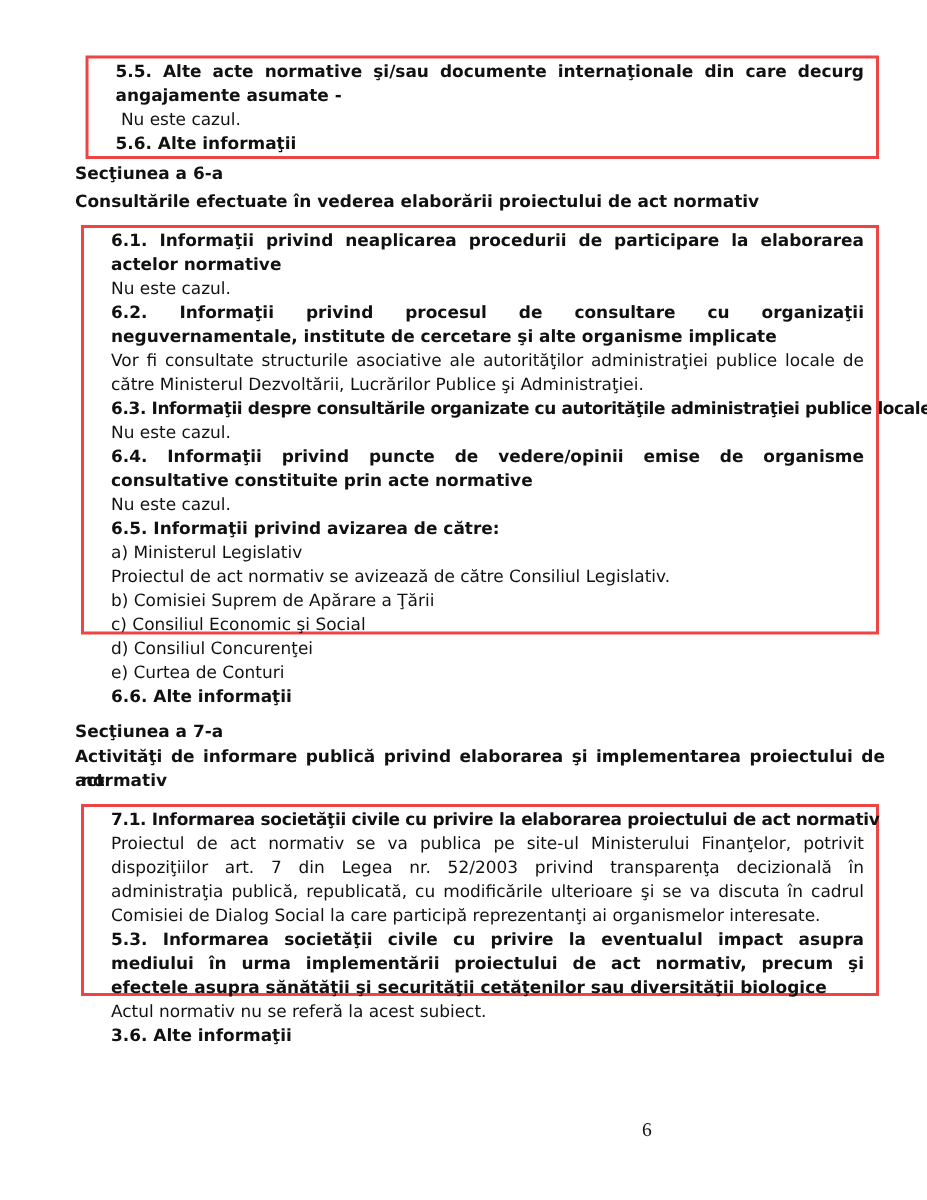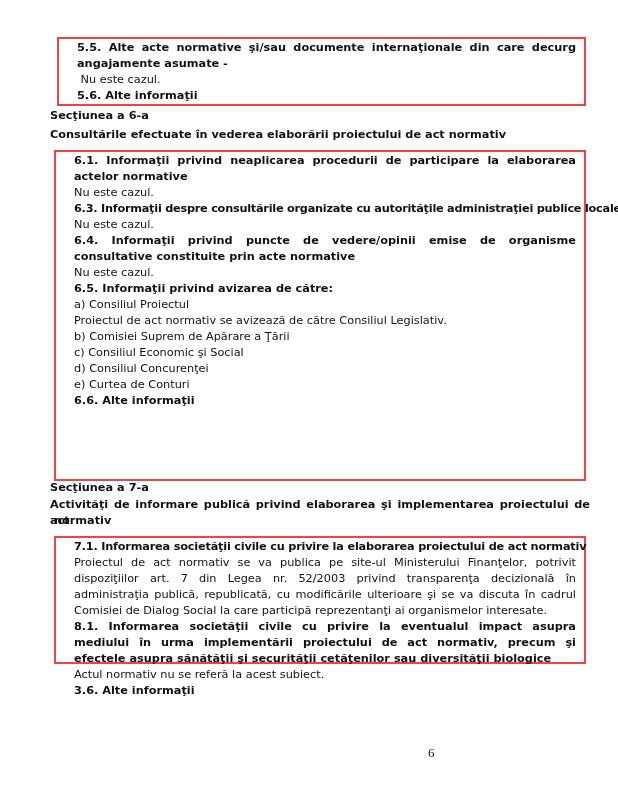--- a/index.html
+++ b/index.html
@@ -10,21 +10,21 @@
   }
   .box {
     position: absolute; border: 2px solid #ef4444; box-sizing: border-box;
     padding: 0 8px 0 18px;
   }
   .b { font-weight: bold; }
   .j { text-align: justify; text-align-last: left; }
   .line { display: block; }
   .heading { position: absolute; left: 50px; font-weight: bold; }
   #box1 { left: 57px; top: 37px; width: 529px; height: 69px; padding-top: 1px; }
-  #box2 { left: 54px; top: 150px; width: 532px; height: 331px; padding-top: 1px; padding-left: 18px; }
+  #box2 { left: 54px; top: 150px; width: 532px; height: 273px; padding-top: 1px; padding-left: 18px; }
   #box3 { left: 54px; top: 536px; width: 532px; height: 128px; padding-top: 1px; padding-left: 18px; }
   .gap { margin-top: 0; }
   .pagenum {
     position: absolute; left: 428px; top: 745px;
     font-family: "Liberation Serif", "DejaVu Serif", serif; font-size: 13px;
   }
 </style>
 </head>
 <body>
 
@@ -33,39 +33,41 @@
   <span class="line" style="white-space:pre;"> Nu este cazul.</span>
   <span class="line b">5.6. Alte informaţii</span>
 </div>
 
 <div class="heading" style="top:108px;">Secţiunea a 6-a</div>
 <div class="heading" style="top:127px;">Consultările efectuate în vederea elaborării proiectului de act normativ</div>
 
 <div class="box" id="box2">
   <span class="line b j">6.1. Informaţii privind neaplicarea procedurii de participare la elaborarea actelor normative</span>
   <span class="line">Nu este cazul.</span>
+  <span class="line b j">6.2. Informaţii privind procesul de consultare cu organizaţii neguvernamentale, institute de cercetare şi alte organisme implicate</span>
+  <span class="line j">Vor fi consultate structurile asociative ale autorităţilor administraţiei publice locale de către Ministerul Dezvoltării, Lucrărilor Publice şi Administraţiei.</span>
   <span class="line b" style="white-space:nowrap;letter-spacing:-0.25px;">6.3. Informaţii despre consultările organizate cu autorităţile administraţiei publice locale</span>
   <span class="line">Nu este cazul.</span>
   <span class="line b j">6.4. Informaţii privind puncte de vedere/opinii emise de organisme consultative constituite prin acte normative</span>
   <span class="line">Nu este cazul.</span>
   <span class="line b">6.5. Informaţii privind avizarea de către:</span>
-  <span class="line">a) Consiliul Proiectul</span>
+  <span class="line">a) Ministerul Legislativ</span>
   <span class="line">Proiectul de act normativ se avizează de către Consiliul Legislativ.</span>
   <span class="line">b) Comisiei Suprem de Apărare a Ţării</span>
   <span class="line">c) Consiliul Economic şi Social</span>
   <span class="line">d) Consiliul Concurenţei</span>
   <span class="line">e) Curtea de Conturi</span>
   <span class="line b gap">6.6. Alte informaţii</span>
 </div>
 
 <div class="heading" style="top:480px;">Secţiunea a 7-a</div>
 <div class="heading" style="top:497px; width:540px; text-align:justify; text-align-last:justify;">Activităţi de informare publică privind elaborarea şi implementarea proiectului de act</div>
 <div class="heading" style="top:513px; white-space:pre;"> normativ</div>
 
 <div class="box" id="box3">
   <span class="line b" style="white-space:nowrap;letter-spacing:-0.2px;">7.1. Informarea societăţii civile cu privire la elaborarea proiectului de act normativ</span>
   <span class="line j">Proiectul de act normativ se va publica pe site-ul Ministerului Finanţelor, potrivit dispoziţiilor art. 7 din Legea nr. 52/2003 privind transparenţa decizională în administraţia publică, republicată, cu modificările ulterioare şi se va discuta în cadrul Comisiei de Dialog Social la care participă reprezentanţi ai organismelor interesate.</span>
-  <span class="line b j gap">8.1. Informarea societăţii civile cu privire la eventualul impact asupra mediului în urma implementării proiectului de act normativ, precum şi efectele asupra sănătăţii şi securităţii cetăţenilor sau diversităţii biologice</span>
+  <span class="line b j gap">5.3. Informarea societăţii civile cu privire la eventualul impact asupra mediului în urma implementării proiectului de act normativ, precum şi efectele asupra sănătăţii şi securităţii cetăţenilor sau diversităţii biologice</span>
   <span class="line">Actul normativ nu se referă la acest subiect.</span>
   <span class="line b gap">3.6. Alte informaţii</span>
 </div>
 
 <div class="pagenum">6</div>
 
 </body></html>

